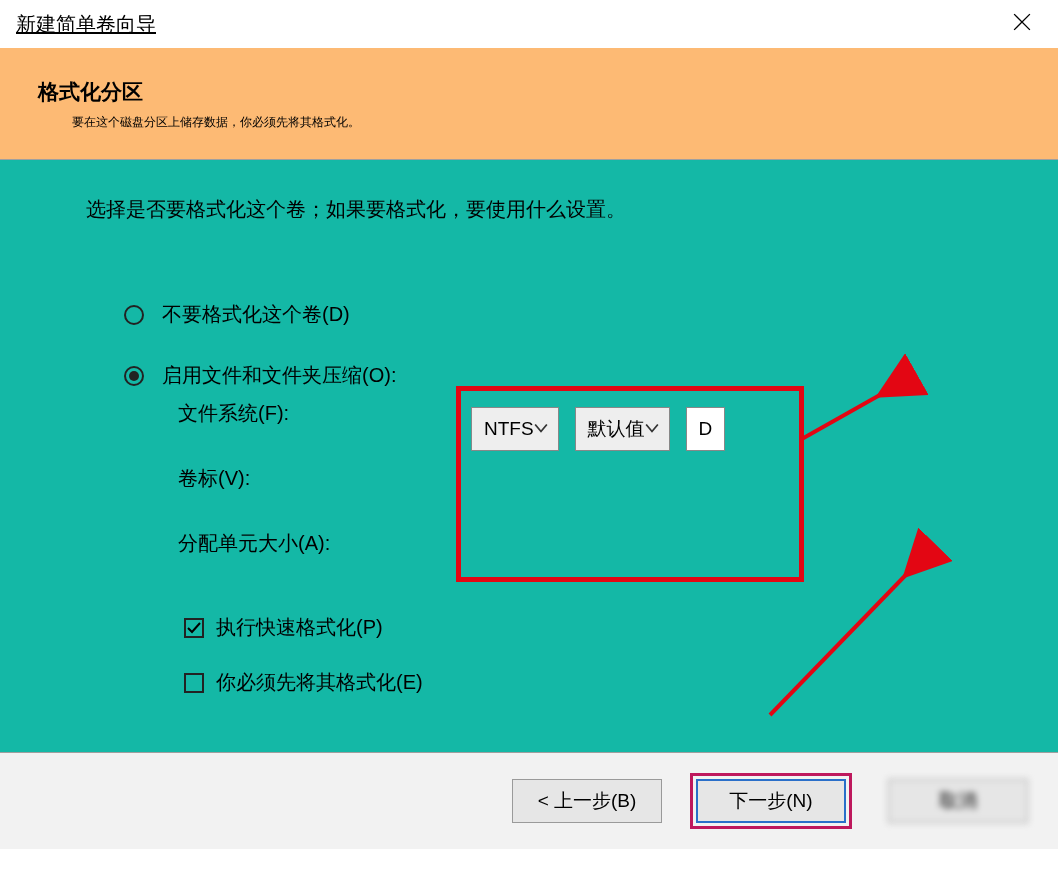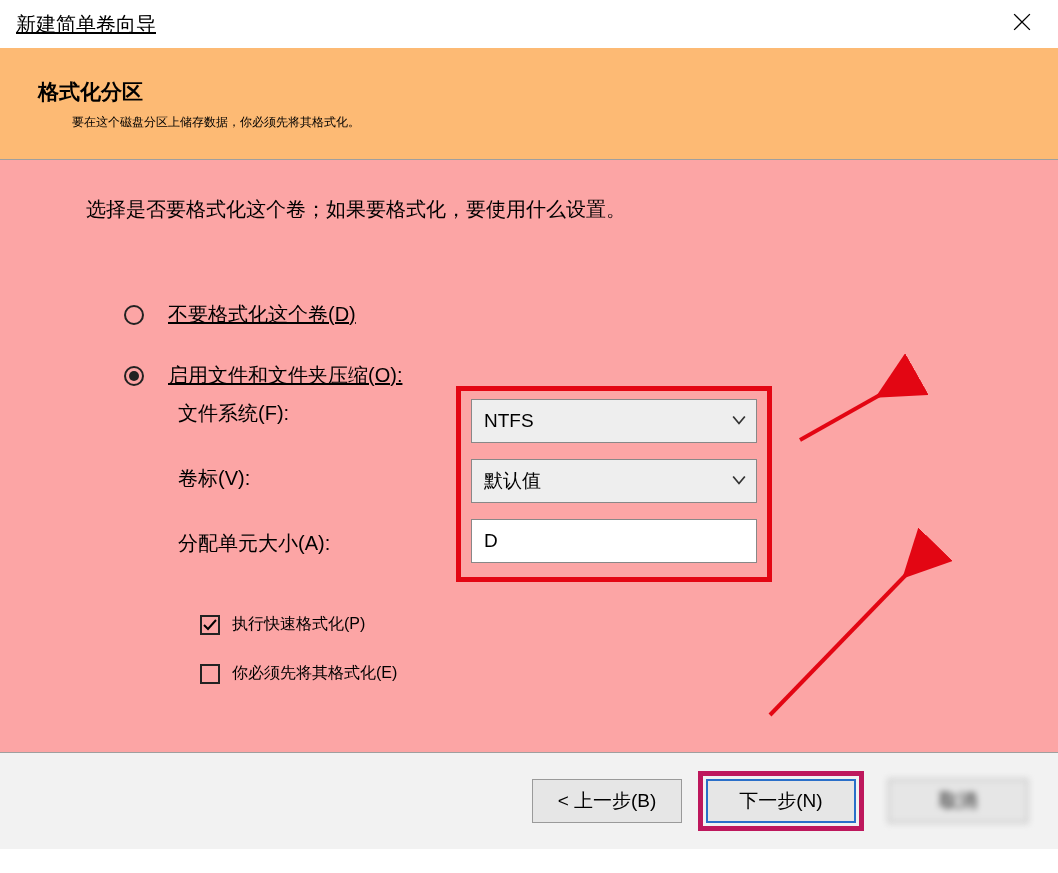--- a/index.html
+++ b/index.html
@@ -41,54 +41,53 @@
   }
   .header-subtitle {
     font-size: 12px;
     margin-top: 8px;
     padding-left: 34px;
   }
   .sep {
     border-top: 1px solid #9f9f9f;
   }
   .content {
-    background: #fca5a5;
+    background: #14b8a6;
     height: 592px;
     padding: 36px 0 0 86px;
     position: relative;
   }
   .instr { font-size: 20px; }
   .radio-group { margin-top: 78px; margin-left: 38px; }
   .radio-row {
     display: flex; align-items: center;
     font-size: 20px;
     margin-bottom: 34px;
-    gap: 24px;
-    text-decoration: underline;
+    gap: 18px;
   }
   .radio {
     width: 20px; height: 20px;
     border: 2px solid #222;
     border-radius: 50%;
     display: inline-flex; align-items: center; justify-content: center;
     flex-shrink: 0;
   }
   .radio.checked::after {
     content: "";
     width: 10px; height: 10px;
     background: #222;
     border-radius: 50%;
   }
   .fields-box {
     position: absolute;
     left: 456px; top: 226px;
-    width: 316px; height: 196px;
+    width: 348px; height: 196px;
     border: 5px solid #e30613;
-    padding: 8px 10px;
-    display: flex; flex-direction: column; gap: 16px;
+    padding: 16px 10px;
+    display: flex; gap: 16px;
   }
   .field-labels {
     position: absolute;
     left: 178px; top: 240px;
     font-size: 20px;
     display: flex; flex-direction: column; gap: 38px;
   }
   .combo {
     height: 44px;
     background: #eeeeee;
@@ -101,55 +100,55 @@
   .textinput {
     height: 44px;
     background: #ffffff;
     border: 1px solid #888;
     padding: 0 12px;
     font-size: 19px;
     display: flex; align-items: center;
   }
   .checks {
     position: absolute;
-    left: 200px; top: 454px;
-    font-size: 16px;
+    left: 184px; top: 454px;
+    font-size: 20px;
   }
   .check-row {
     display: flex; align-items: center; gap: 12px;
     margin-bottom: 28px;
   }
   .chkbox {
     width: 20px; height: 20px;
     border: 2px solid #222;
     display: inline-flex; align-items: center; justify-content: center;
     flex-shrink: 0;
   }
   .chkbox.checked svg { width: 16px; height: 16px; }
   .footer {
     background: #f2f2f2;
     height: 97px;
     border-top: 1px solid #9f9f9f;
     display: flex;
     align-items: center;
     justify-content: flex-end;
     padding-right: 30px;
-    gap: 4px;
+    gap: 16px;
     position: relative;
   }
   .btn {
     height: 44px; min-width: 150px;
     background: #e6e6e6;
     border: 1px solid #9a9a9a;
     font-size: 19px;
     display: flex; align-items: center; justify-content: center;
     padding: 0 14px;
   }
   .btn-next-wrap {
-    border: 5px solid #be185d;
+    border: 3px solid #be185d;
     padding: 3px;
     margin-left: 12px;
   }
   .btn.next {
     border: 2px solid #2a6fc9;
     min-width: 150px;
   }
   .btn.cancel {
     margin-left: 20px;
     min-width: 140px;

